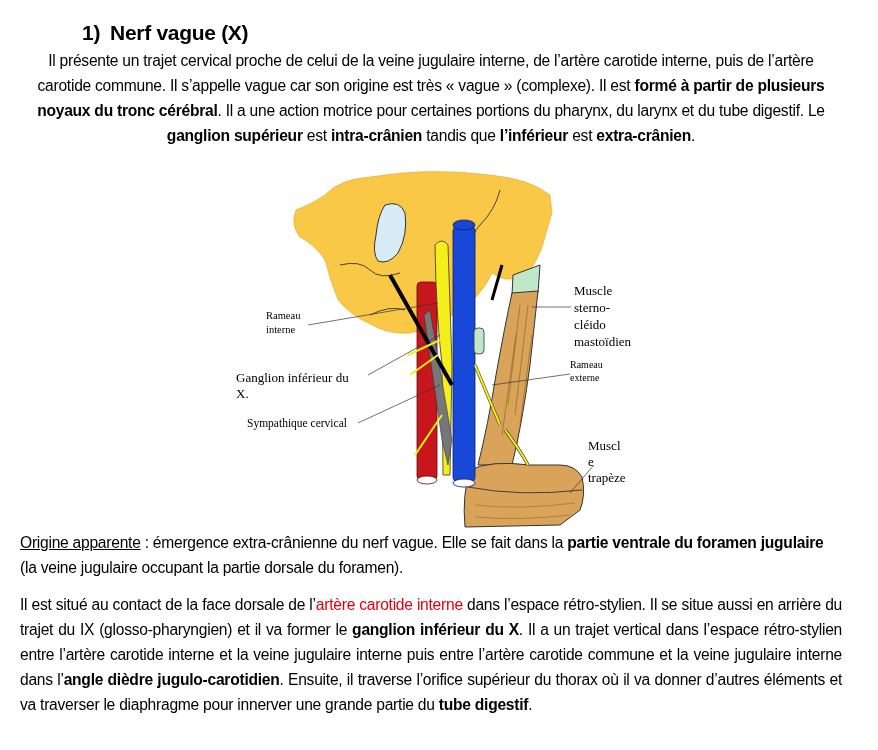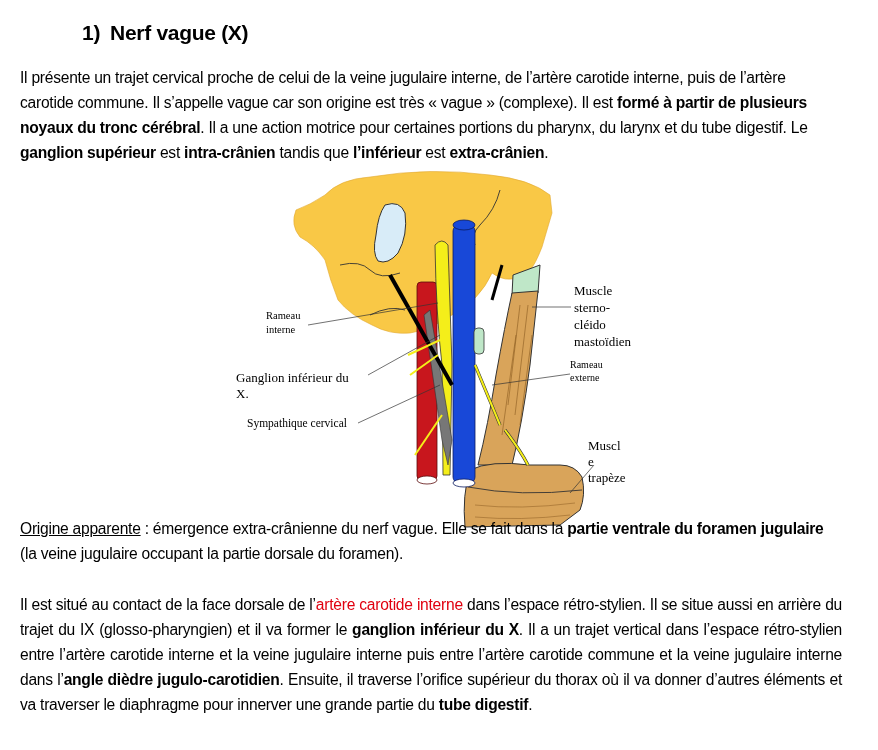--- a/index.html
+++ b/index.html
@@ -4,22 +4,22 @@
 <style>
   html, body { margin: 0; padding: 0; background: #ffffff; }
   body { width: 878px; height: 750px; position: relative; overflow: hidden;
          font-family: "Liberation Sans", sans-serif; color: #000; }
   .heading { position: absolute; left: 82px; top: 21px; font-size: 21px; font-weight: bold;
              letter-spacing: -0.3px; }
   .heading .num { margin-right: 10px; }
   .para { position: absolute; left: 20px; width: 822px; font-size: 15.6px; line-height: 25px;
           letter-spacing: -0.25px; }
   .para.justify { text-align: justify; }
-  .p1 { top: 65px; }
-  .p2 { top: 516px; }
+  .p1 { top: 48px; text-align: center; }
+  .p2 { top: 530px; }
   .p3 { top: 592px; }
   .red { color: #e0000f; }
   .u { text-decoration: underline; }
   b { font-weight: bold; }
   .figure { position: absolute; left: 230px; top: 165px; width: 420px; height: 365px; }
   .figure svg { display: block; }
   .lbl { font-family: "Liberation Serif", serif; fill: #000; }
 </style>
 </head>
 <body>

